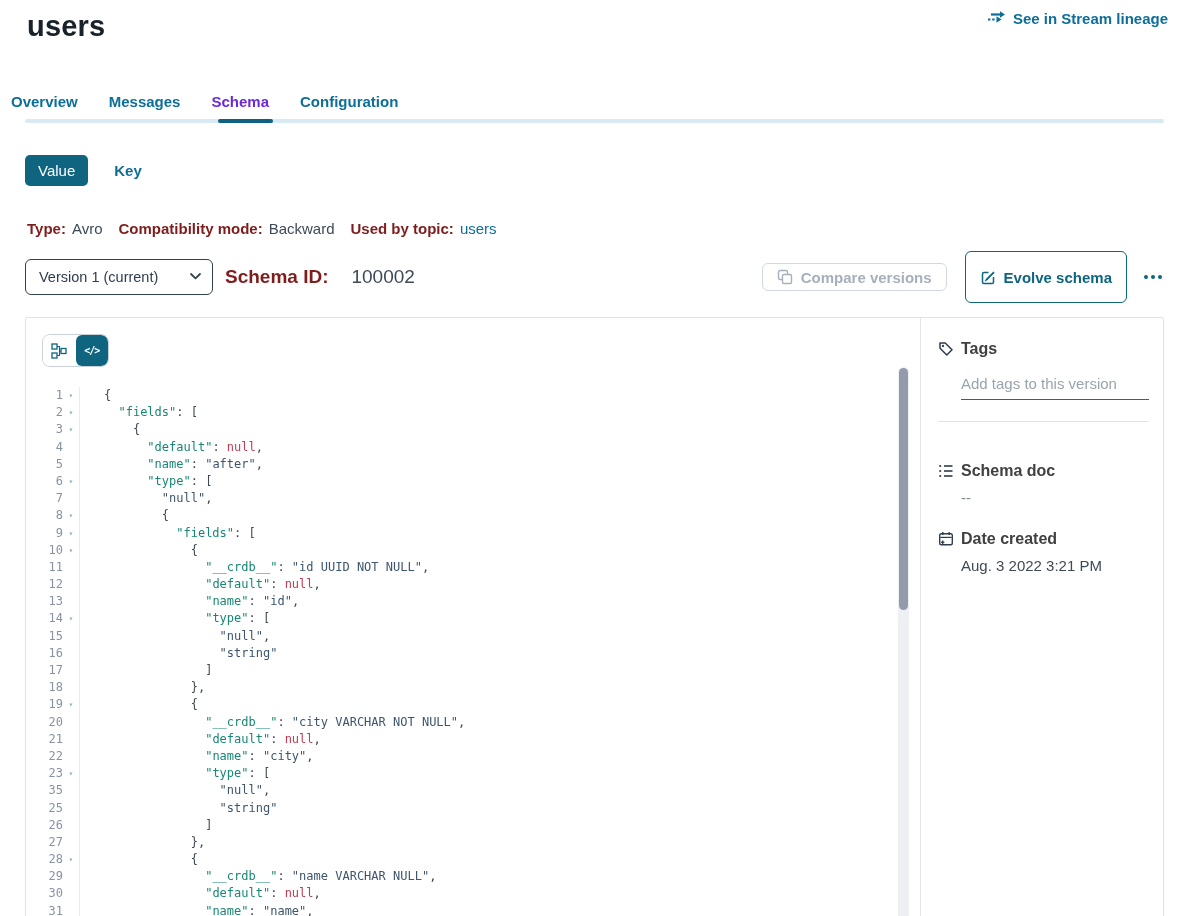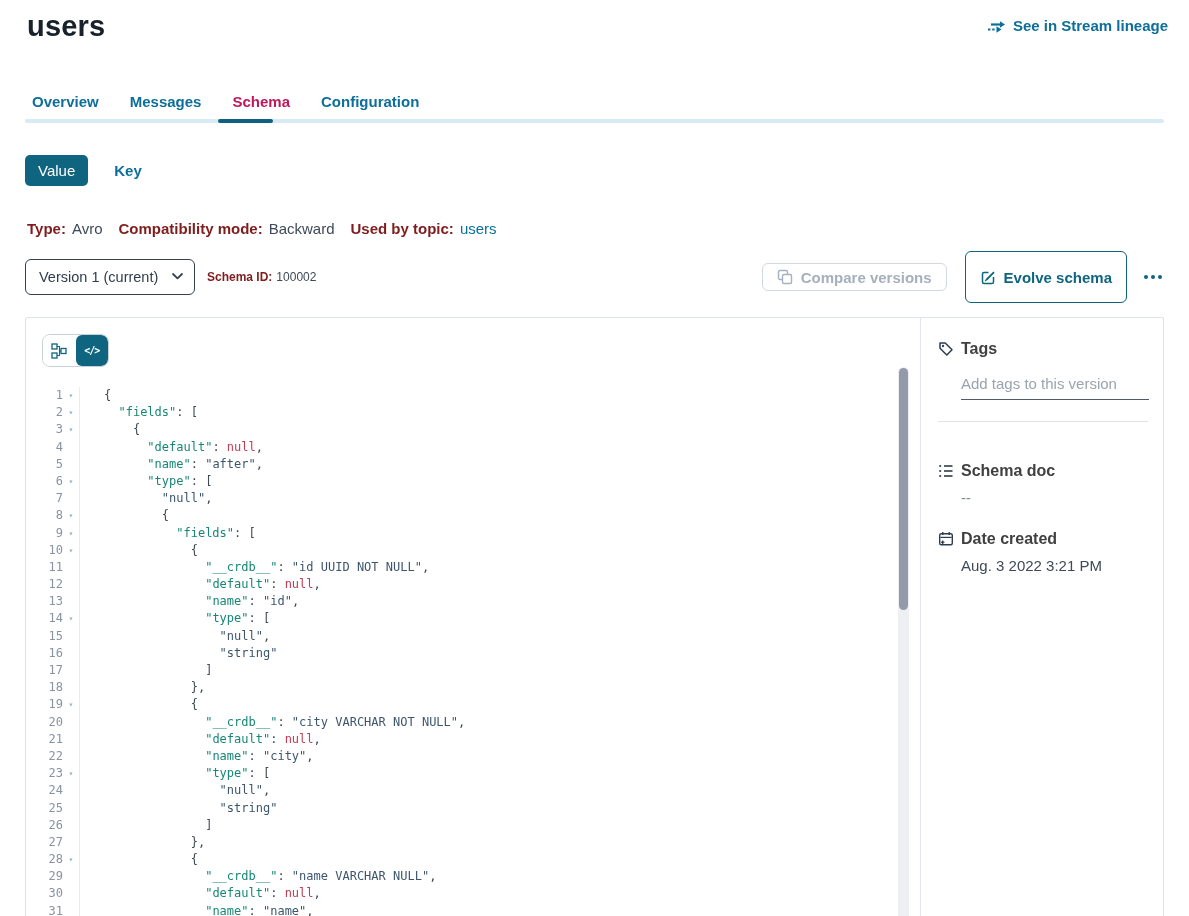--- a/index.html
+++ b/index.html
@@ -6,53 +6,53 @@
   html,body { background:#fff; }
   body {
     width:1189px; height:916px; overflow:hidden; position:relative;
     font-family:"Liberation Sans", sans-serif; color:#3E4A57;
   }
   .page { width:1189px; height:916px; overflow:hidden; position:relative; }
 
   
   .hdr { display:flex; justify-content:space-between; align-items:flex-start; padding:10px 21px 0 27px; }
   .title { font-size:29px; font-weight:bold; color:#19212B; letter-spacing:.2px; }
-  .lineage-link { display:flex; align-items:flex-end; gap:7px; margin-top:7px;
+  .lineage-link { display:flex; align-items:flex-start; gap:7px; 
     color:#0C6E99; font-size:15px; font-weight:bold; cursor:pointer; text-decoration:none; }
 
   
-  .tabs-row { display:flex; gap:31px; margin:50px 0 0 32px; }
+  .tabs-row { display:flex; gap:31px; margin:50px 0 0 11px; }
   .tab { font-size:15px; font-weight:bold; color:#0C6E99; text-decoration:none; cursor:pointer; }
-  .tab.active { color:#be185d;text-align:right; }
+  .tab.active { color:#6d28d9;text-align:right; }
   .tabs-rule { position:relative; margin:9px 25px 0 25px; height:4px; background:#D8EAF3; border-radius:2px; }
   .tabs-rule .active-bar { position:absolute; left:193px; top:0; width:55px; height:4px; background:#0E6180; border-radius:2px; }
 
   
   .vk-row { display:flex; align-items:center; gap:26px; margin:32px 0 0 25px; }
   .btn-value { background:#0F6480; color:#fff; border:none; border-radius:5px;
     font-size:15px; padding:7px 13px; font-family:inherit; cursor:pointer; }
   .key-link { color:#0C6E99; font-size:15px; font-weight:bold; text-decoration:none; cursor:pointer; }
 
   
   .meta-row { display:flex; gap:16px; margin:34px 0 0 27px; font-size:15px; }
   .meta-pair { display:flex; gap:6px; }
   .meta-label { font-weight:bold; color:#7f1d1d; }
   .meta-value { color:#3E4A57; }
   .meta-link { color:#0C6E99; text-decoration:none; cursor:pointer; }
 
   
   .ver-row { display:flex; align-items:center; margin:14px 25px 0 25px; }
-  .select-wrap { position:relative; width:170px; height:36px; }
+  .select-wrap { position:relative; width:188px; height:36px; }
   .select-wrap select {
     -webkit-appearance:none; appearance:none; width:100%; height:100%;
     border:1px solid #33404F; border-radius:6px; background:#fff; color:#2E3D4E;
     font-size:14.5px; font-family:inherit; padding:0 30px 0 13px; cursor:pointer;
   }
   .select-wrap .chev { position:absolute; right:12px; top:14px; pointer-events:none; }
-  .schema-id { display:flex; gap:4px; margin-left:12px; font-size:12px; }
+  .schema-id { display:flex; gap:23px; margin-left:12px; font-size:19px; }
   .ver-actions { margin-left:auto; display:flex; align-items:center; gap:18px; }
   .btn-compare { display:flex; align-items:center; gap:8px; height:28px; padding:0 14px;
     background:#fff; border:1px solid #D2D8DF; border-radius:6px; color:#A6B0BD;
     font-size:15px; font-weight:bold; font-family:inherit; cursor:default; }
   .btn-evolve { display:flex; align-items:center; gap:8px; height:52px; padding:0 14px;
     background:#fff; border:1px solid #0F6480; border-radius:6px; color:#0F6480;
     font-size:15px; font-weight:bold; font-family:inherit; cursor:pointer; }
   .btn-more { display:flex; gap:3px; align-items:center; background:none; border:none;
     cursor:pointer; padding:6px 2px; margin-left:-3px; }
   .btn-more i { width:4px; height:4px; border-radius:50%; background:#0F6480; display:block; }
@@ -322,21 +322,21 @@
             <span class="ln">22</span>
             <span class="fold"></span>
             <span class="src"><span class="tok-p">              </span><span class="tok-k">"name"</span><span class="tok-p">: </span><span class="tok-s">"city"</span><span class="tok-p">,</span></span>
           </div>
           <div class="code-line">
             <span class="ln">23</span>
             <span class="fold">▾</span>
             <span class="src"><span class="tok-p">              </span><span class="tok-k">"type"</span><span class="tok-p">: [</span></span>
           </div>
           <div class="code-line">
-            <span class="ln">24</span>
+            <span class="ln">35</span>
             <span class="fold"></span>
             <span class="src"><span class="tok-p">                </span><span class="tok-s">"null"</span><span class="tok-p">,</span></span>
           </div>
           <div class="code-line">
             <span class="ln">25</span>
             <span class="fold"></span>
             <span class="src"><span class="tok-p">                </span><span class="tok-s">"string"</span></span>
           </div>
           <div class="code-line">
             <span class="ln">26</span>

